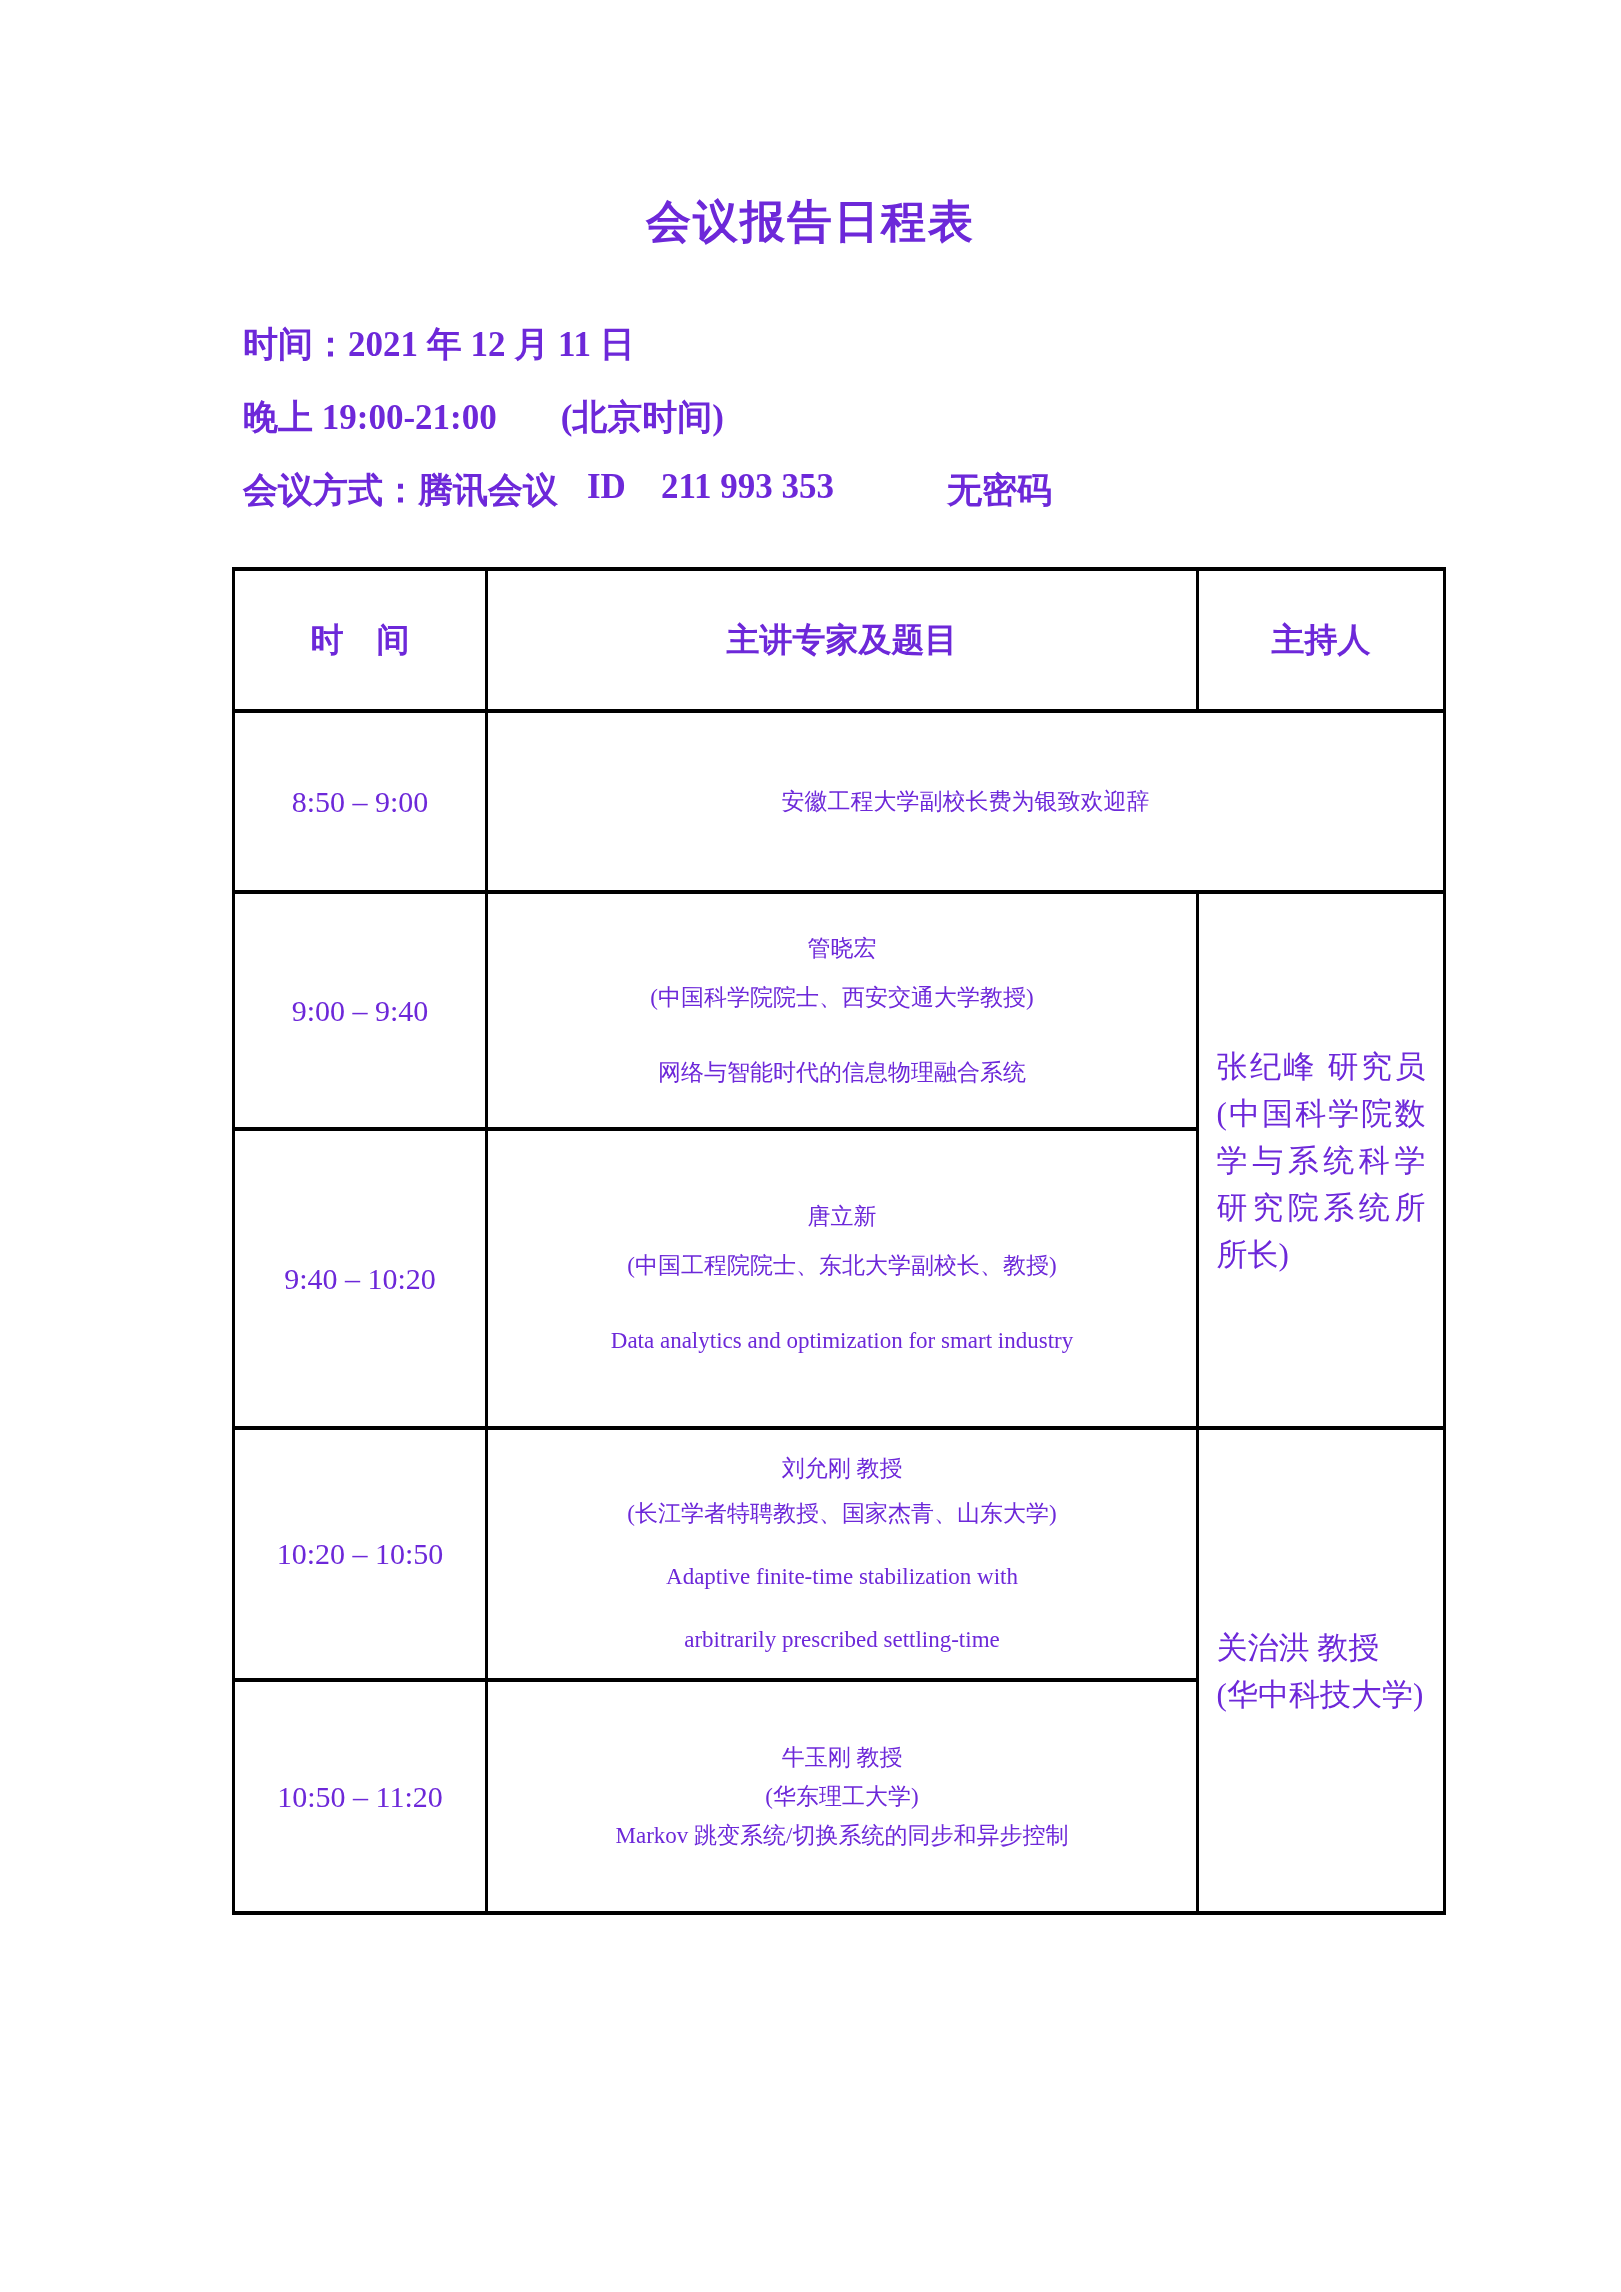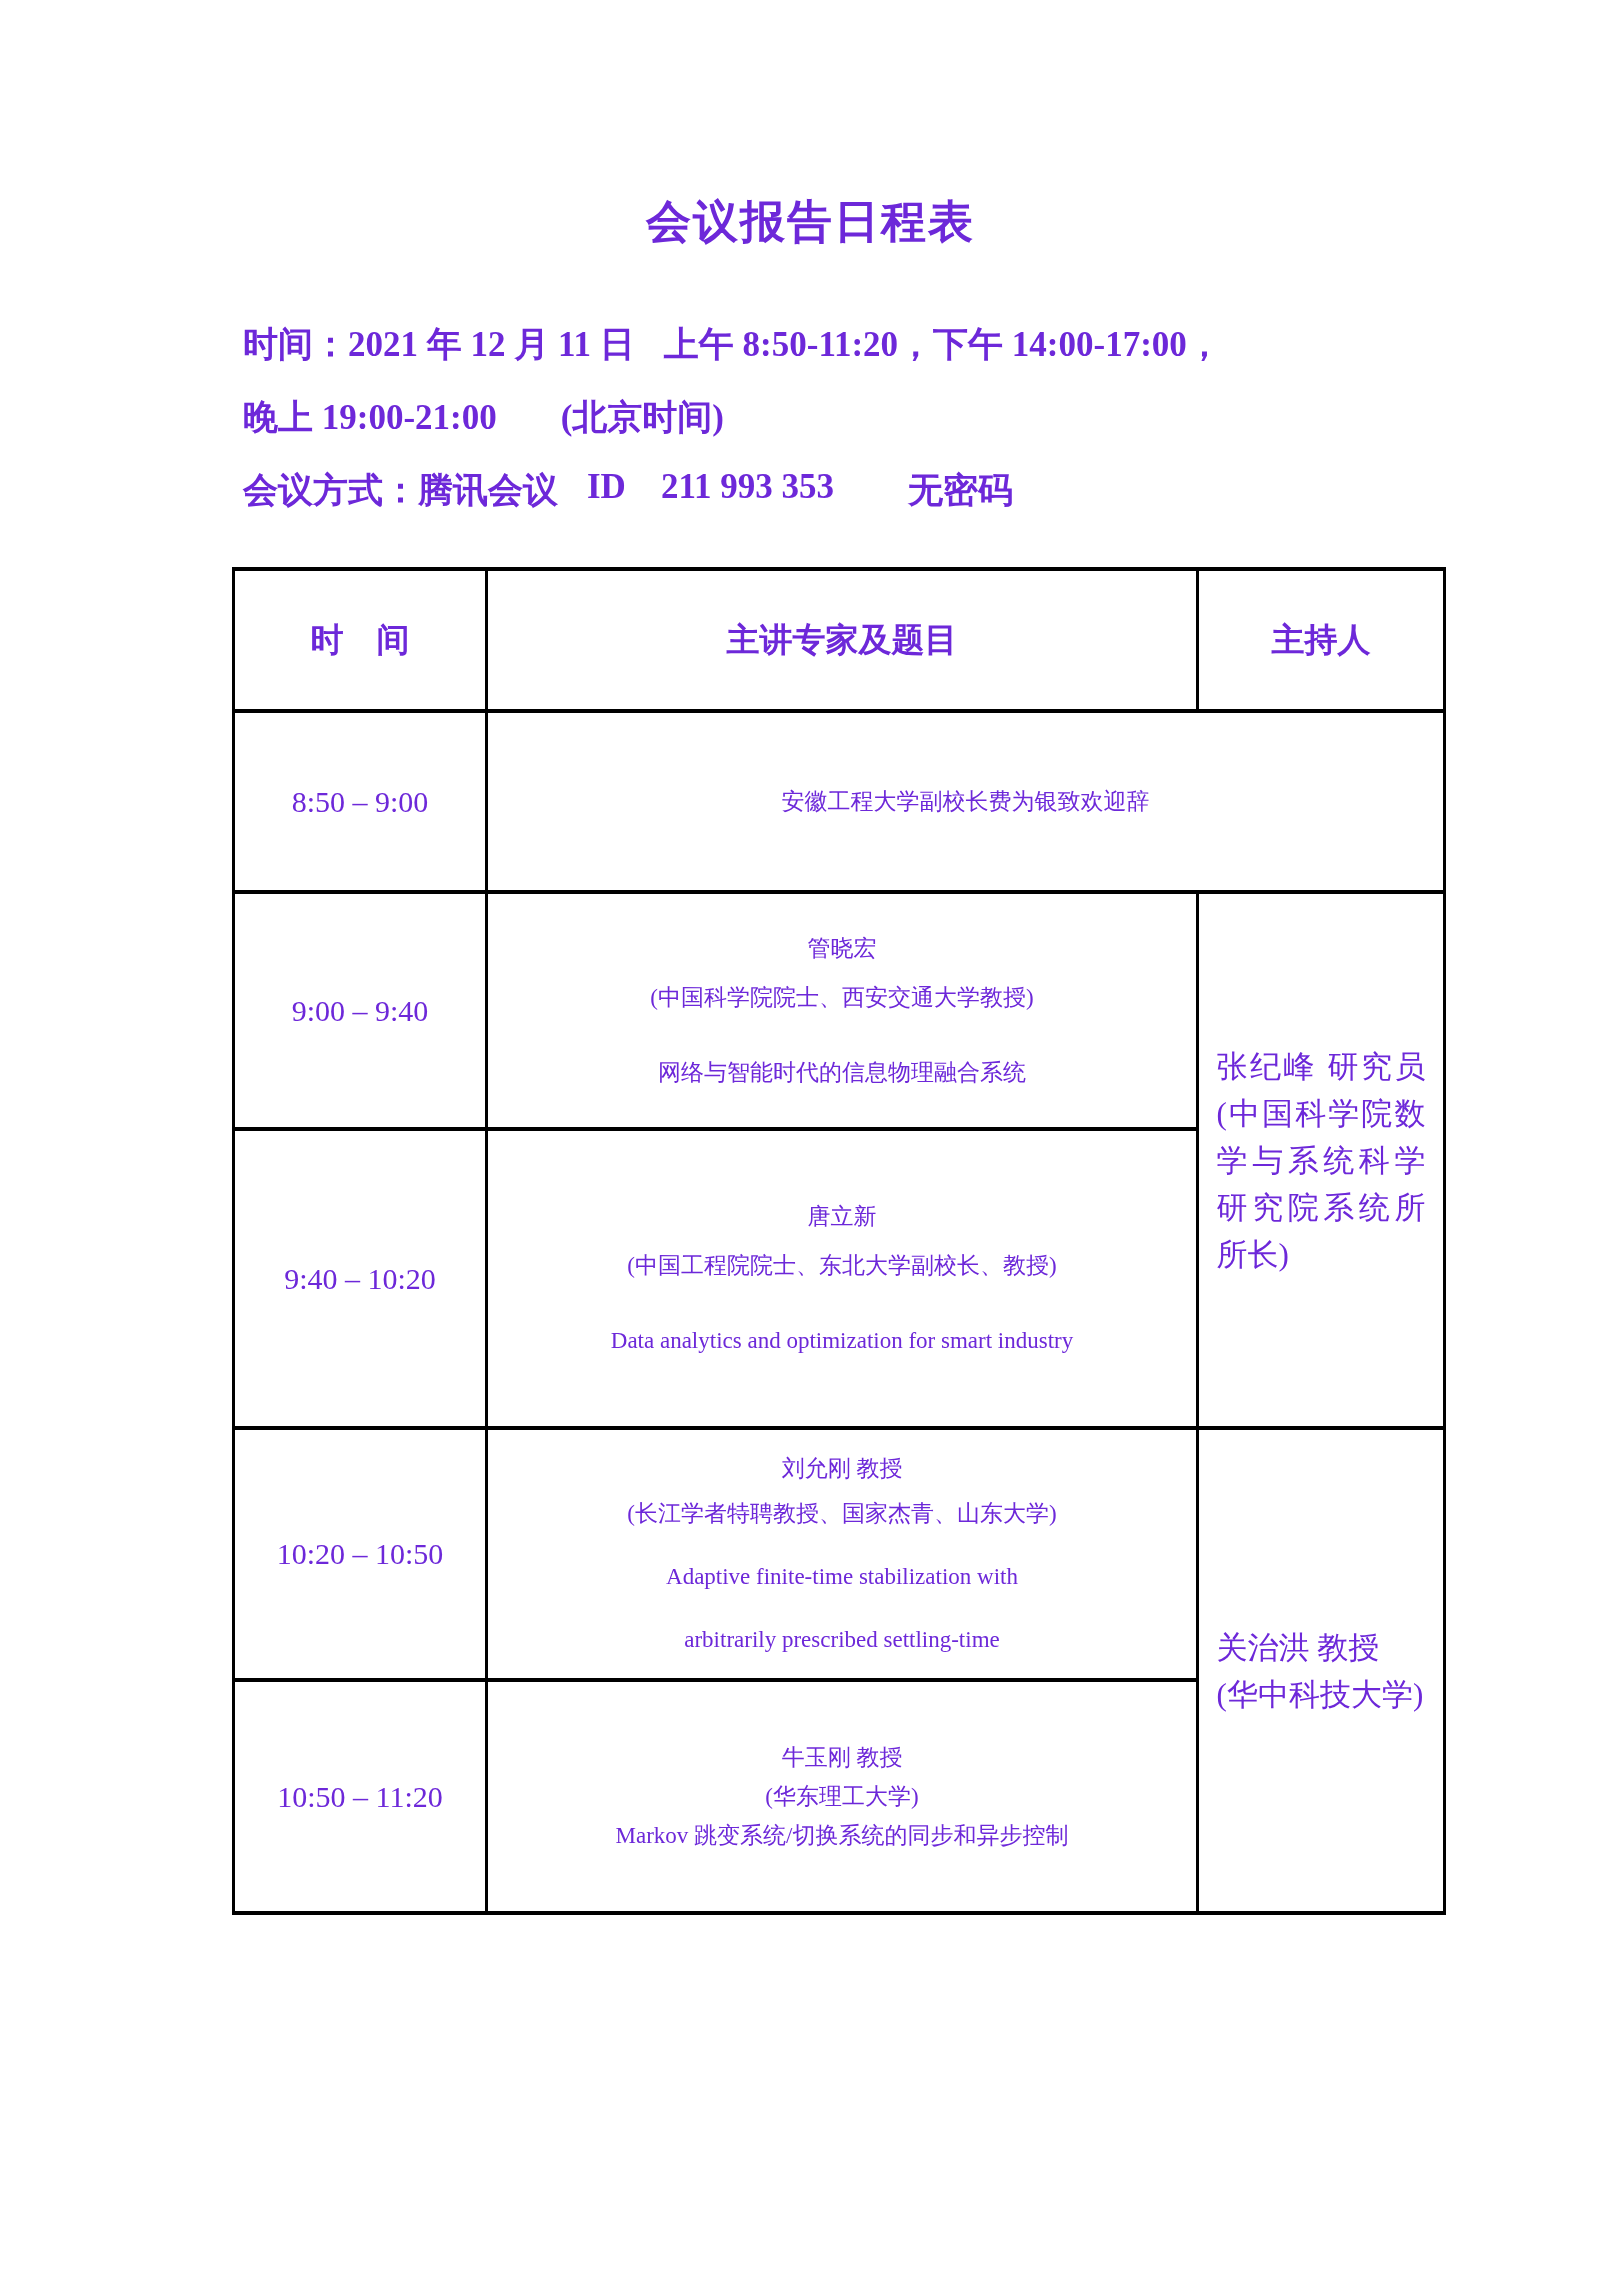--- a/index.html
+++ b/index.html
@@ -32,21 +32,21 @@
   }
   .info-line {
     height: 73px;
     display: flex;
     align-items: flex-start;
     white-space: nowrap;
   }
   .ml30 { margin-left: 29px; }
   .ml36 { margin-left: 35px; }
   .ml48 { margin-left: 64px; }
-  .ml185 { margin-left: 74px; }
+  .ml185 { margin-left: 113px; }
 
   table.schedule {
     position: absolute;
     left: 232px;
     top: 567px;
     width: 1210px;
     table-layout: fixed;
     border-collapse: collapse;
   }
   .col-time { width: 253px; }
@@ -119,21 +119,20 @@
 <body>
 
 <div class="page">
 
   <h1 class="title">会议报告日程表</h1>
 
   <div class="info">
     <div class="info-line">
       <span>时间：</span>
       <span>2021 年 12 月 11 日</span>
-      <span class="ml30">上午 8:50-11:20，下午 14:00-17:00，</span>
     </div>
     <div class="info-line">
       <span>晚上 19:00-21:00</span>
       <span class="ml48">(北京时间)</span>
     </div>
     <div class="info-line">
       <span>会议方式：腾讯会议</span>
       <span class="ml30">ID</span>
       <span class="ml36">211 993 353</span>
       <span class="ml185">无密码</span>

